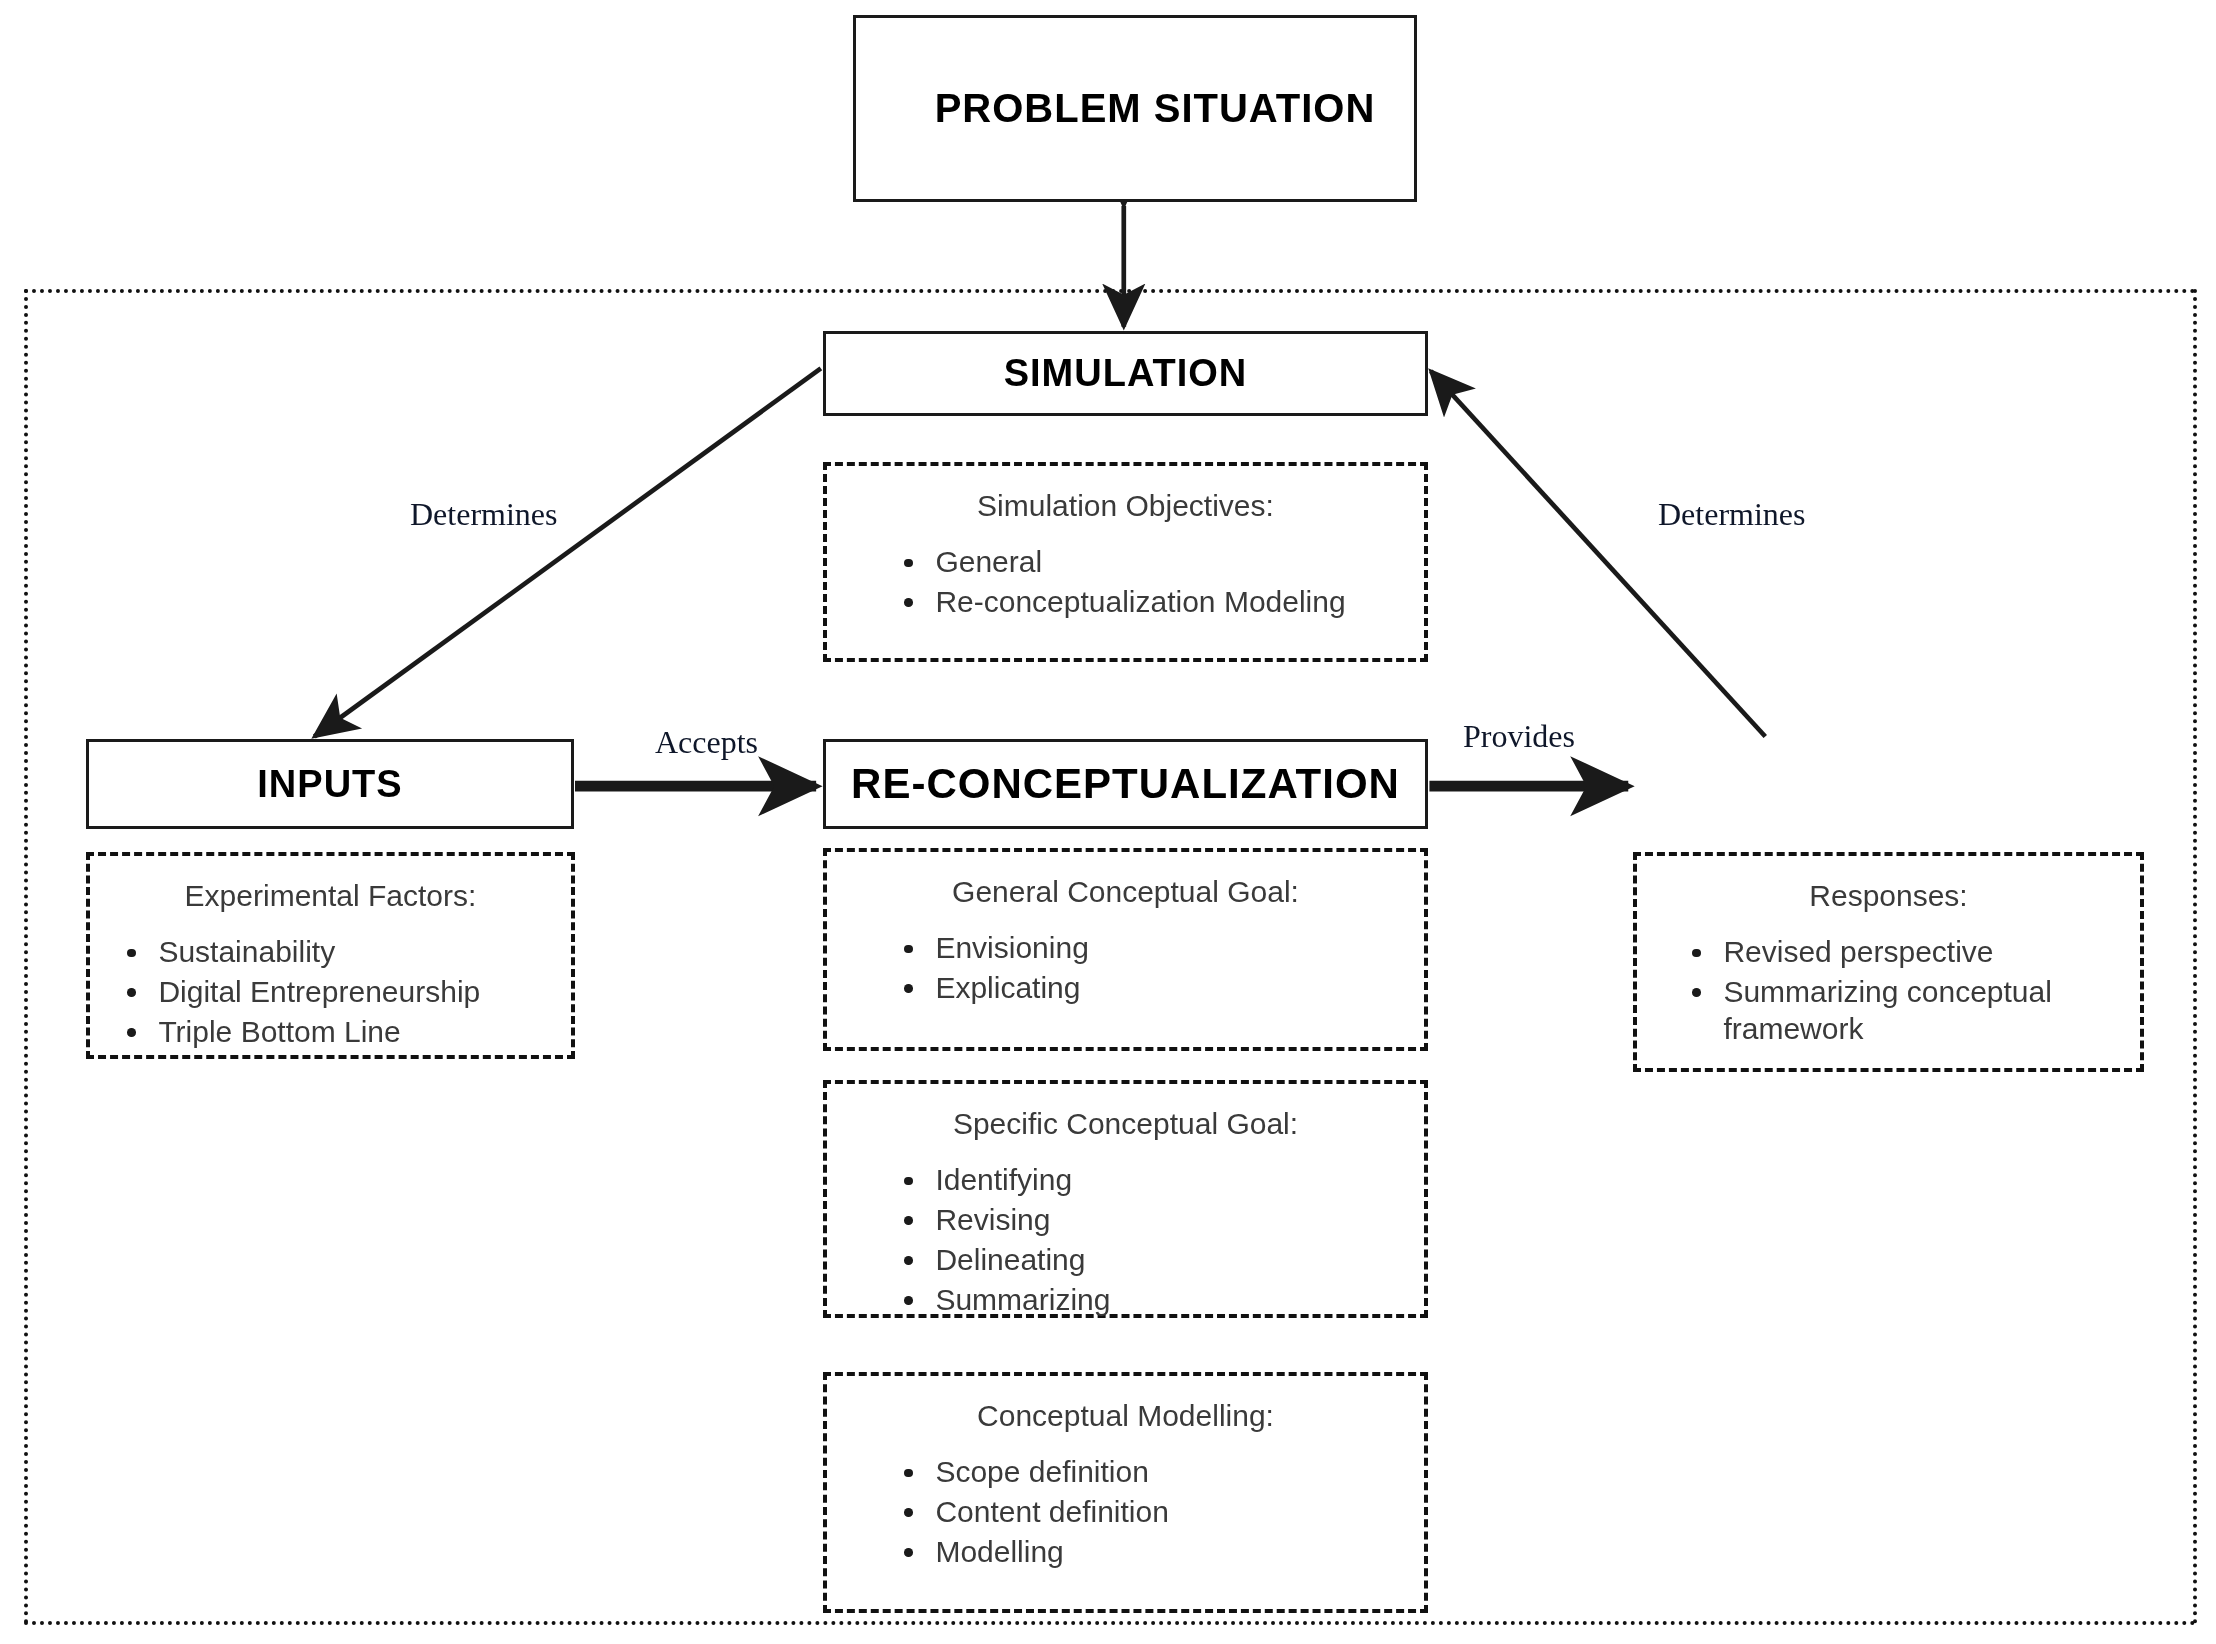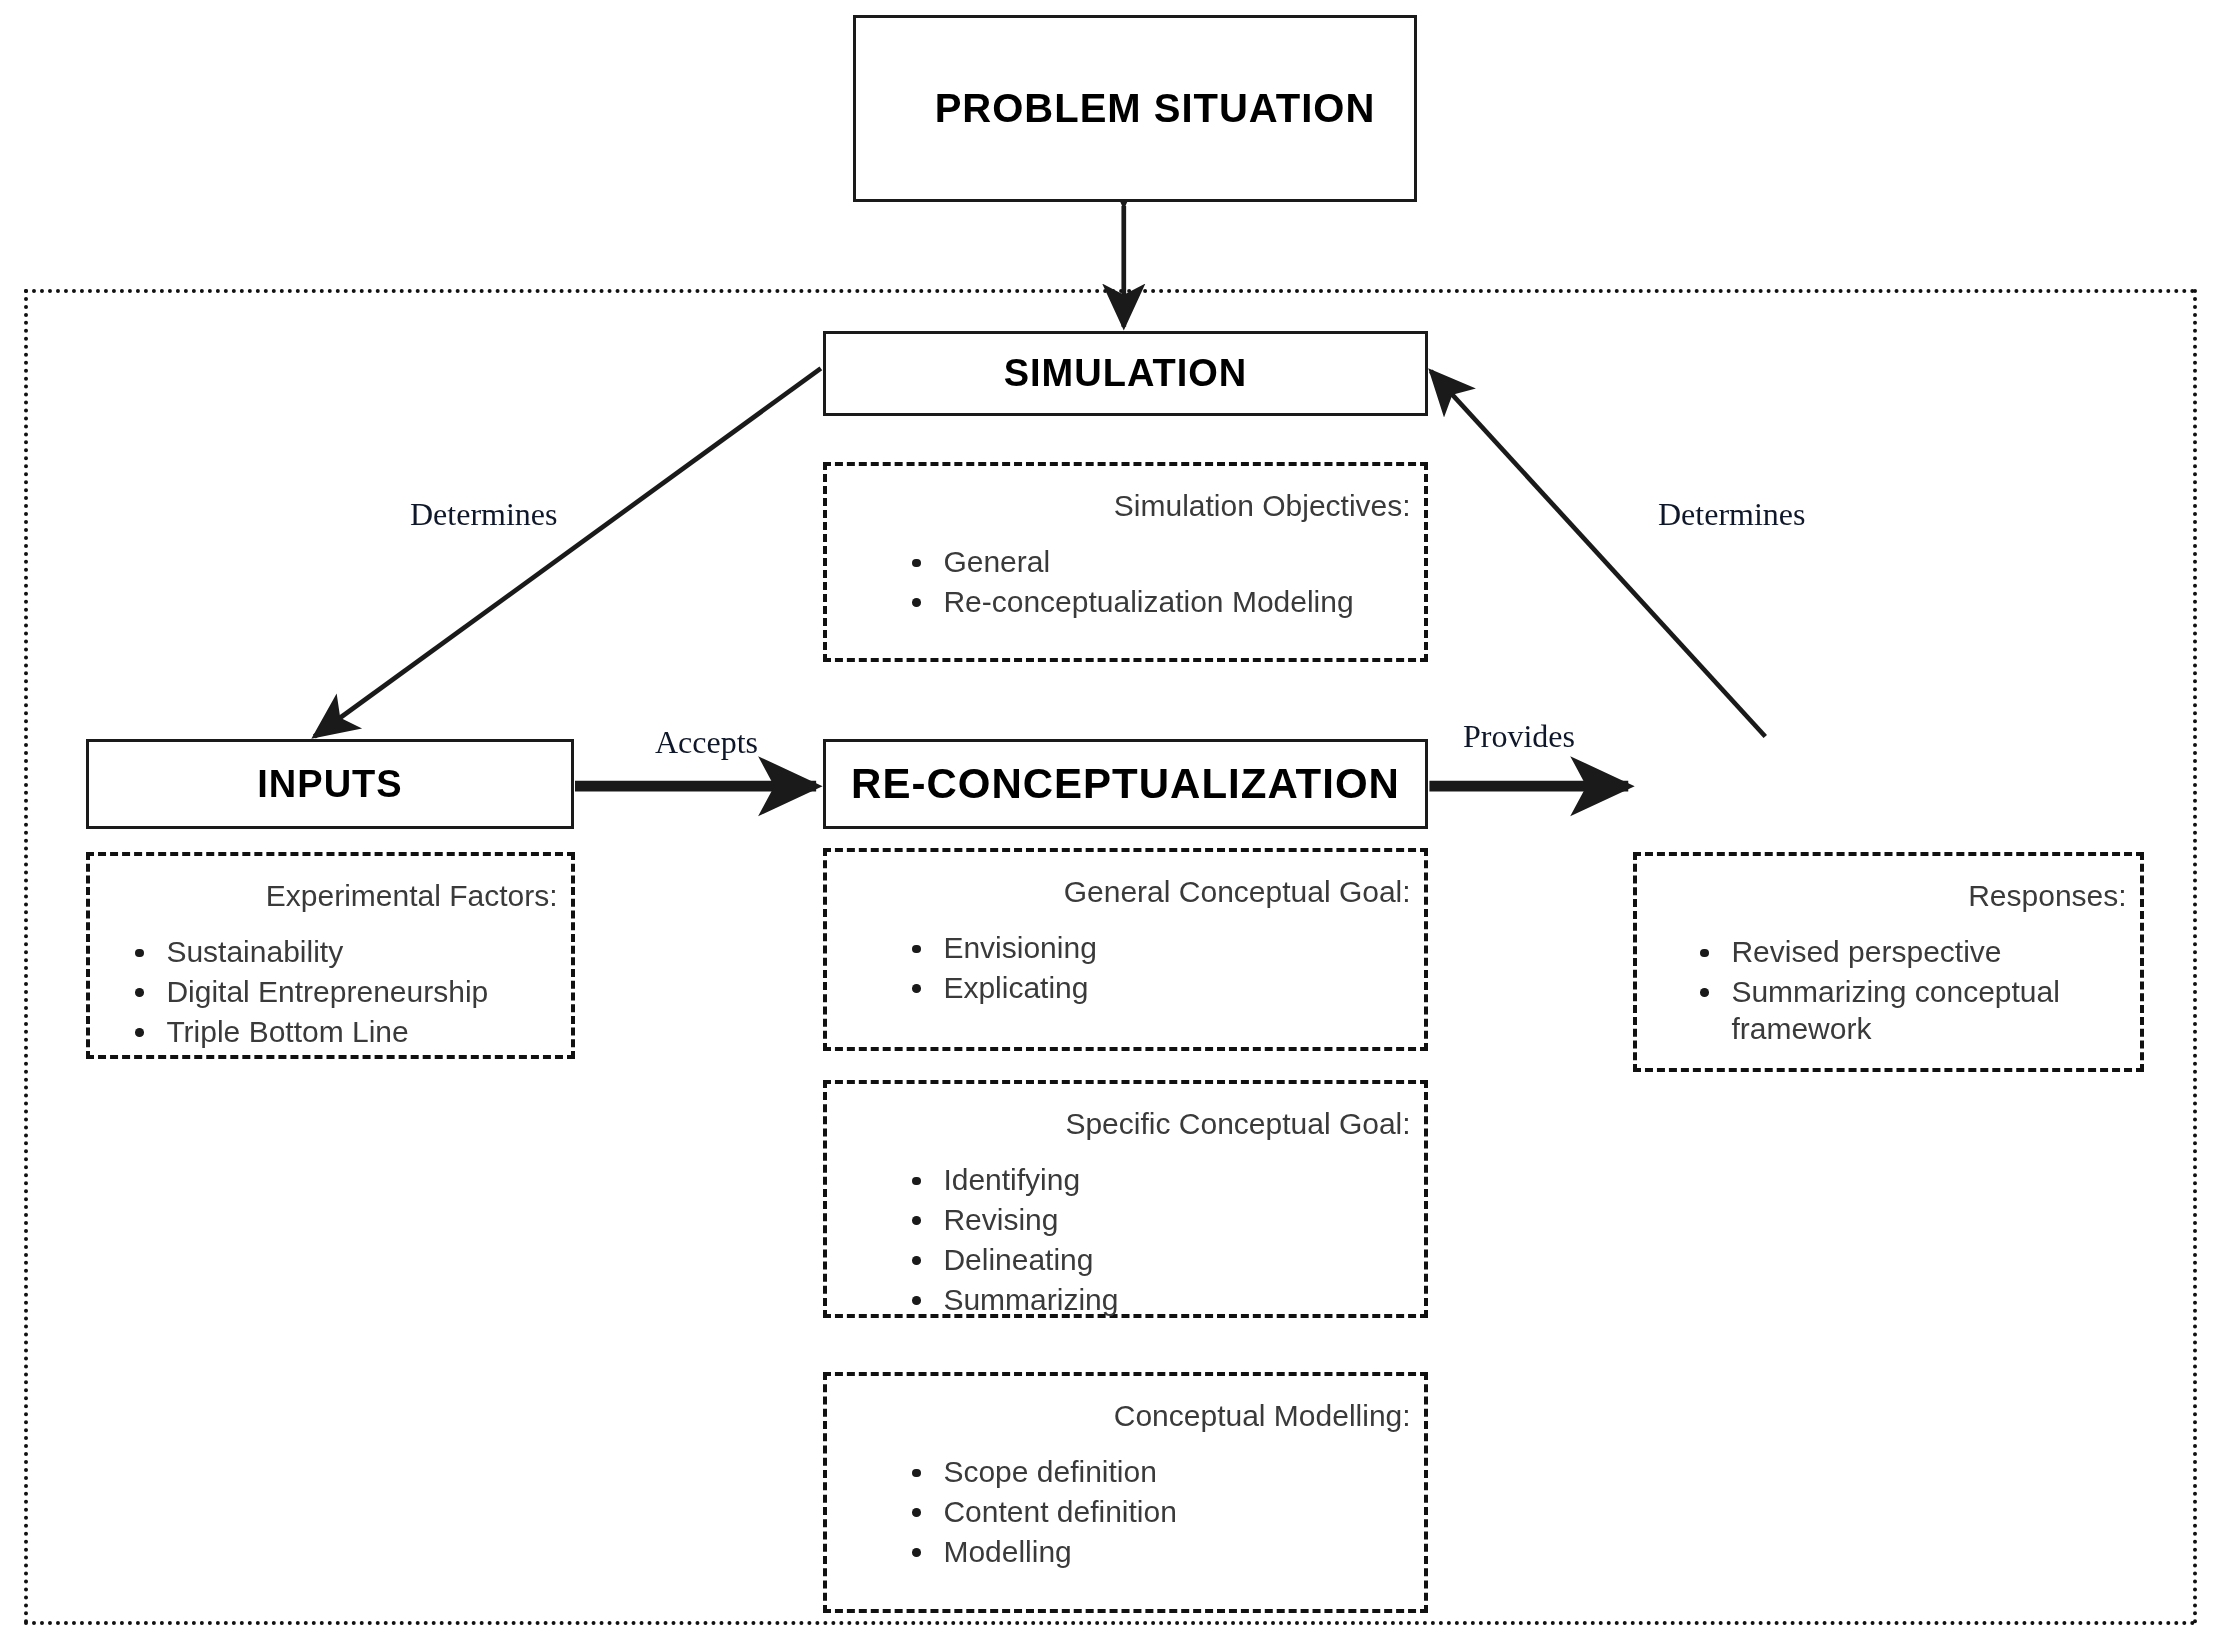--- a/index.html
+++ b/index.html
@@ -67,27 +67,27 @@
     position: absolute;
     box-sizing: border-box;
     border: 4px dashed #111111;
     background: #ffffff;
     padding: 19px 13.4px 16px 13.4px;
   }
   .dashed-panel .panel-heading {
     font-family: "Liberation Sans", sans-serif;
     font-size: 30px;
     color: #3a3a3a;
-    text-align: right;
+    text-align: center;
     margin: 4px 0 20px 0;
     white-space: nowrap;
   }
   .dashed-panel ul.panel-list {
     list-style: none;
-    margin: 16px;
+    margin: 8px;
     padding: 0 0 0 56px;
   }
   .dashed-panel ul.panel-list li {
     font-family: "Liberation Sans", sans-serif;
     font-size: 30px;
     color: #3a3a3a;
     line-height: 1.24;
     position: relative;
     padding-left: 31px;
     margin-bottom: 2.7px;

